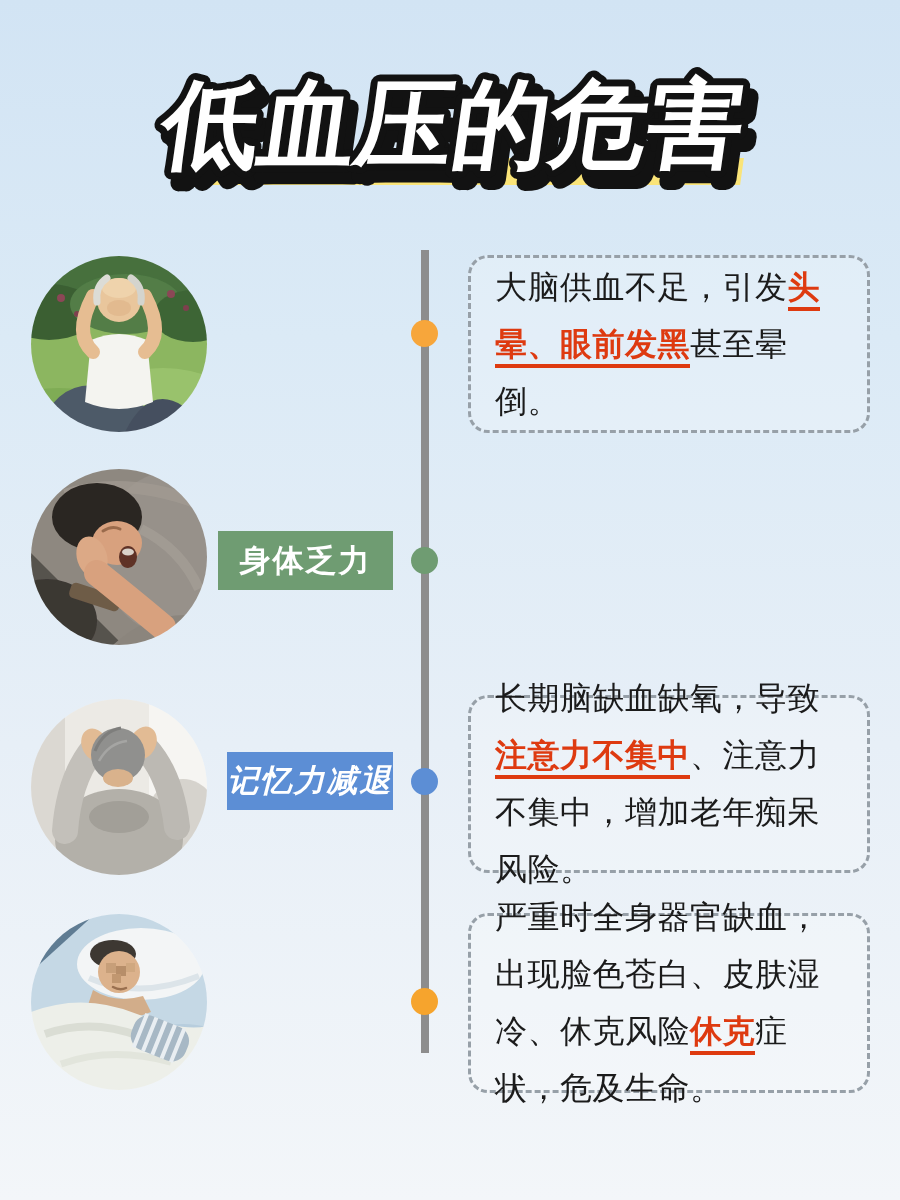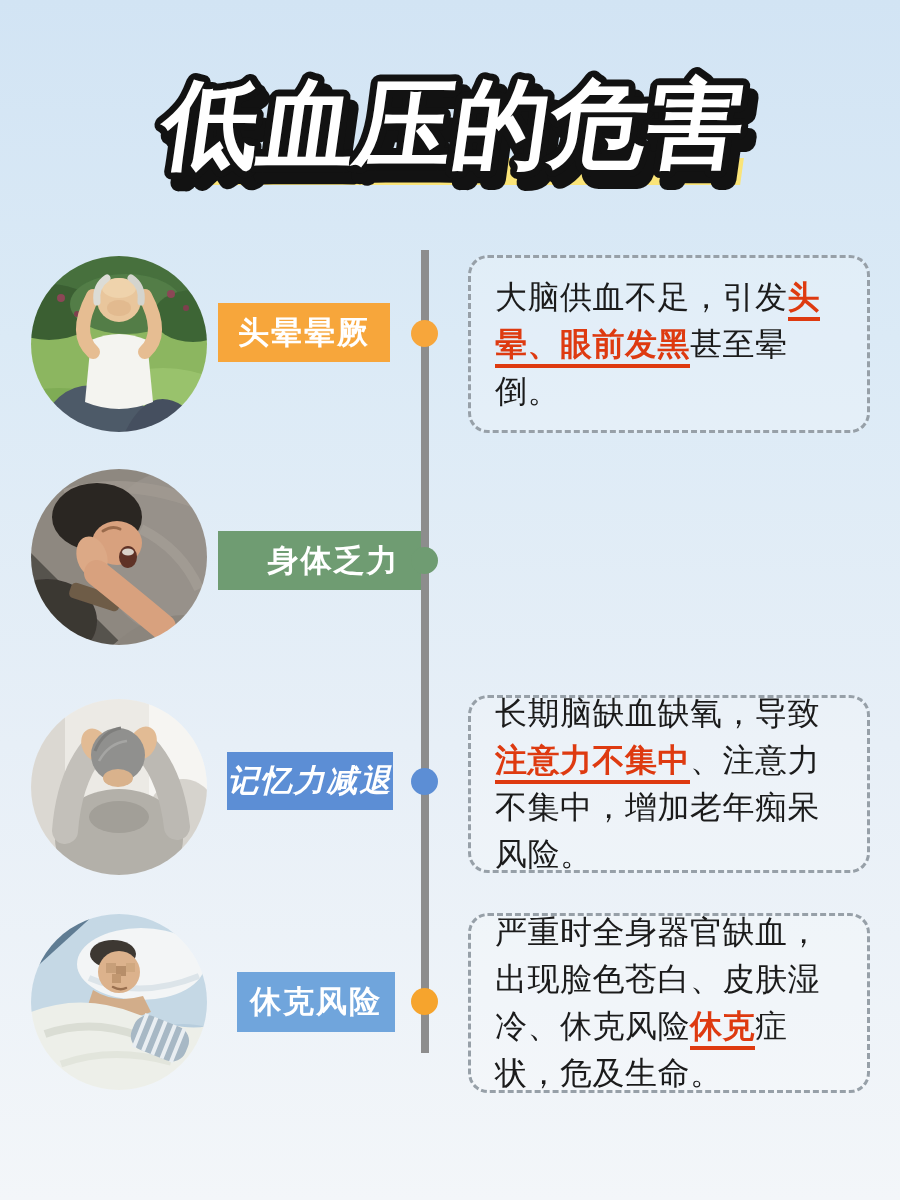--- a/index.html
+++ b/index.html
@@ -33,21 +33,21 @@
   .badge.b4{left:237px;top:972px;width:158px;height:60px}
 
   
   .card{position:absolute;left:468px;width:402px;box-sizing:border-box;
         border:3px dashed #97A0A8;border-radius:20px;background:rgba(255,255,255,0.22);
         display:flex;align-items:center;padding:8px 24px;}
   .card.c1{top:255px;height:178px}
   .card.c2{top:477px;height:180px}
   .card.c3{top:695px;height:178px}
   .card.c4{top:913px;height:180px}
-  .card-text{margin:0;font-size:32px;line-height:47px;color:#1B1B1B;letter-spacing:0.5px;
+  .card-text{margin:0;font-size:32px;line-height:57px;color:#1B1B1B;letter-spacing:0.5px;
              font-weight:500;}
   .card-text .hl{color:var(--hl,#DE3A10);font-weight:700;border-bottom:4px solid currentColor;
                  padding-bottom:1px;}
 </style>
 </head>
 <body>
 
 <div class="page">
 
   <div class="title-bar" style="background-color: rgb(250, 228, 120);"></div>
@@ -175,32 +175,26 @@
         <path d="M14 120 Q60 104 108 122" stroke="#DADDD4" stroke-width="8" fill="none"></path>
         <path d="M30 150 Q80 132 140 148" stroke="#E2E5DC" stroke-width="7" fill="none"></path>
         <g transform="rotate(22 128 124)">
           <rect x="100" y="106" width="58" height="36" rx="15" fill="#A7B8C5"></rect>
           <path d="M108 106 v36 M118 106 v36 M128 106 v36 M138 106 v36 M148 106 v36" stroke="#E9EEF2" stroke-width="4"></path>
         </g>
       </g>
     </svg>
   </div>
 
-  <div class="badge b1" style="background-color: rgb(247, 166, 59);">
-    <span>头晕晕厥</span>
-  </div>
-  <div class="badge b2" style="background-color: rgb(111, 156, 114); padding-left: 28px;">
+  <div class="badge b2" style="background-color: rgb(111, 156, 114);">
     <span>身体乏力</span>
   </div>
   <div class="badge b3" style="background-color: rgb(92, 142, 213); font-style: italic;">
     <span>记忆力减退</span>
   </div>
-  <div class="badge b4" style="background-color: rgb(112, 165, 220);">
-    <span>休克风险</span>
-  </div>
 
   <div class="card c1">
     <p class="card-text"><span>大脑供血不足，引发</span><span class="hl">头晕、眼前发黑</span><span>甚至晕倒。</span></p>
   </div>
   <div class="card c3">
     <p class="card-text"><span>长期脑缺血缺氧，导致</span><span class="hl">注意力不集中</span><span>、注意力不集中，增加老年痴呆风险。</span></p>
   </div>
   <div class="card c4">
     <p class="card-text"><span>严重时全身器官缺血，出现脸色苍白、皮肤湿冷、休克风险</span><span class="hl">休克</span><span>症状，危及生命。</span></p>
   </div>

